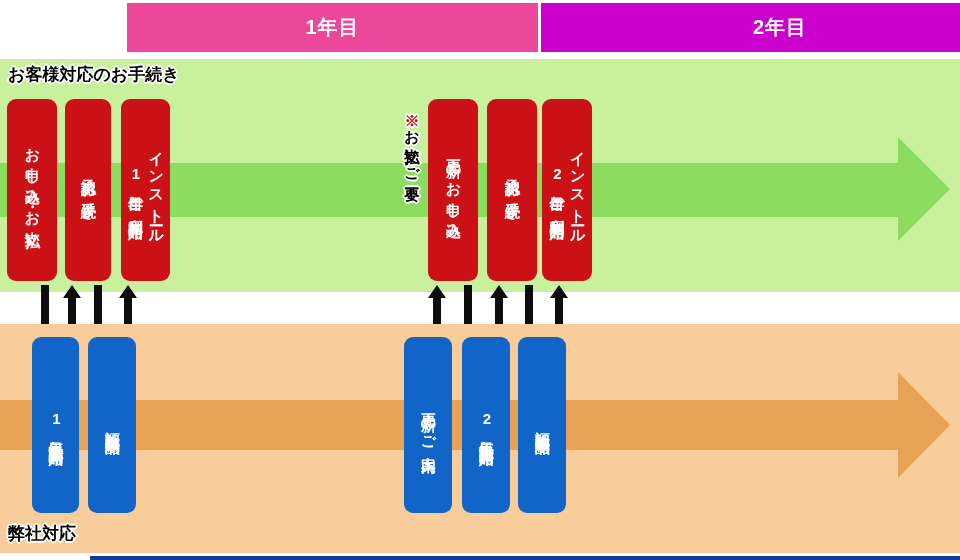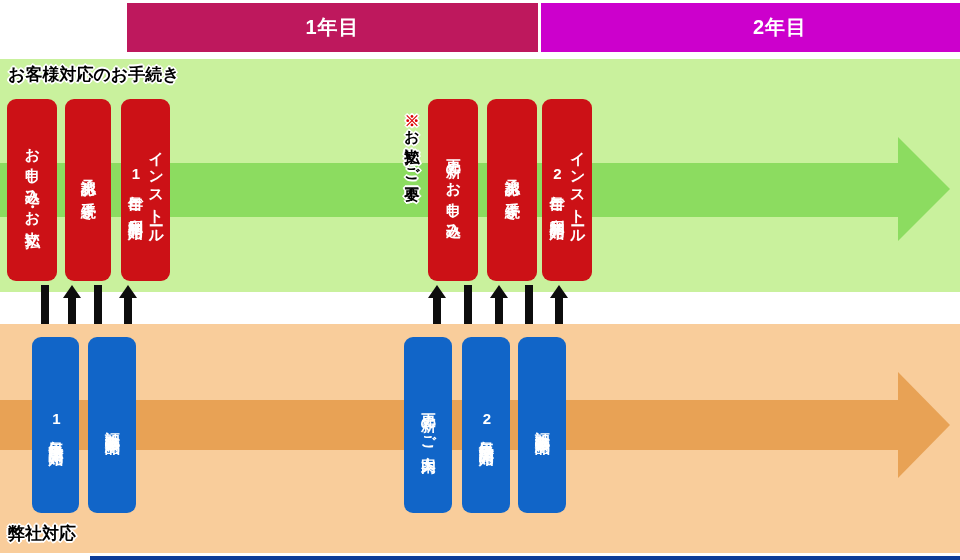--- a/index.html
+++ b/index.html
@@ -5,21 +5,21 @@
   html,body{margin:0;padding:0;background:#ffffff;}
   .stage{
     position:relative;width:960px;height:560px;overflow:hidden;
     font-family:"Liberation Sans",sans-serif;background:#ffffff;
   }
   
   .hdr{
     position:absolute;top:3px;height:49px;display:flex;align-items:center;justify-content:center;
     color:#ffffff;font-size:20px;font-weight:bold;letter-spacing:1px;
   }
-  .hdr-y1{left:127px;width:411px;background:#be185d;}
+  .hdr-y1{left:127px;width:411px;background:#ec4899;}
   .hdr-y2{left:541px;width:478px;background:#cc00cc;}
   
   .lane{position:absolute;left:0;width:960px;}
   .lane-customer{top:59px;height:233px;background:#c9f19d;padding-left:40px;}
   .lane-company{top:324px;height:229px;background:#f9cd9b;}
   .lane-label{
     position:absolute;font-size:17px;font-weight:bold;color:#000;
     text-shadow:1px 0 0 #fff,-1px 0 0 #fff,0 1px 0 #fff,0 -1px 0 #fff,
       1px 1px 0 #fff,-1px -1px 0 #fff,1px -1px 0 #fff,-1px 1px 0 #fff,
       2px 0 0 #fff,-2px 0 0 #fff,0 2px 0 #fff,0 -2px 0 #fff;

